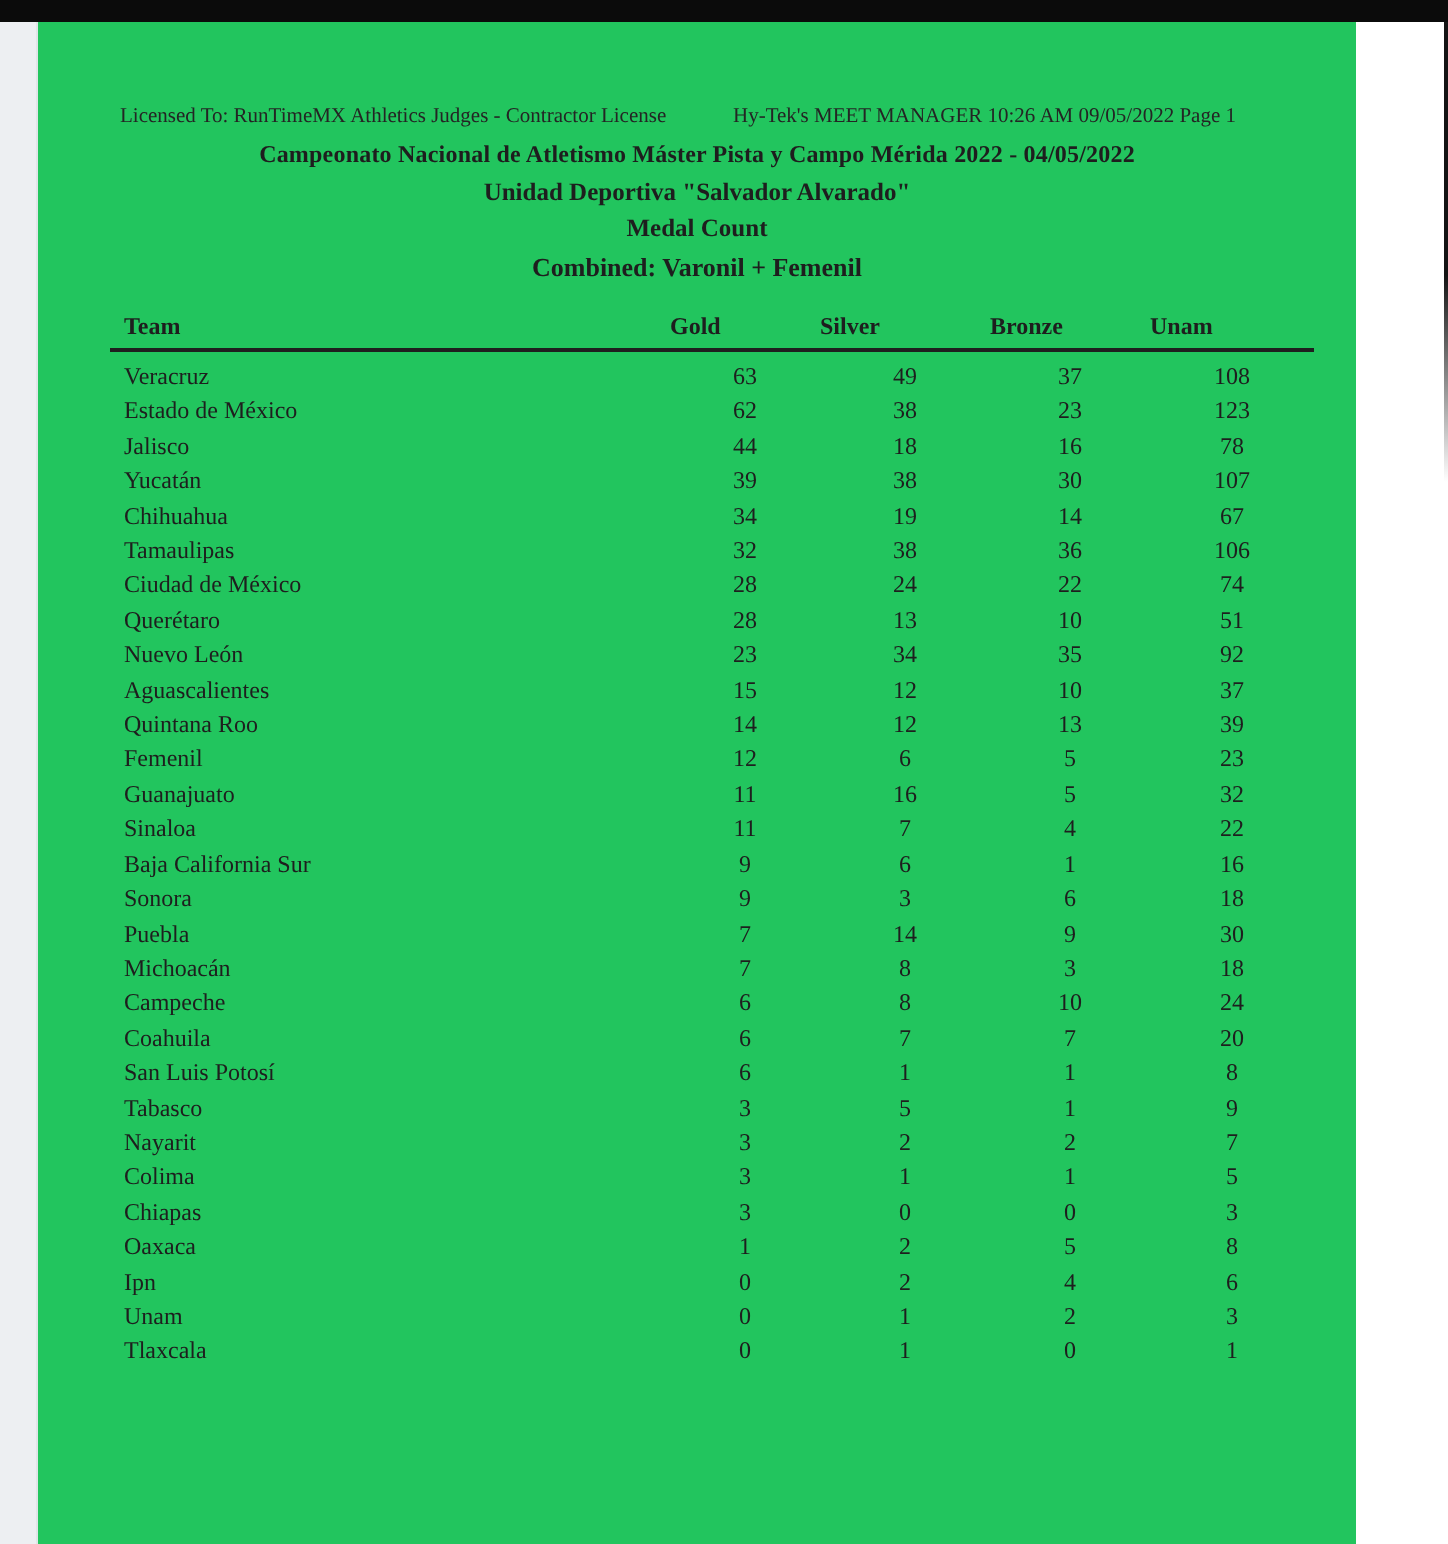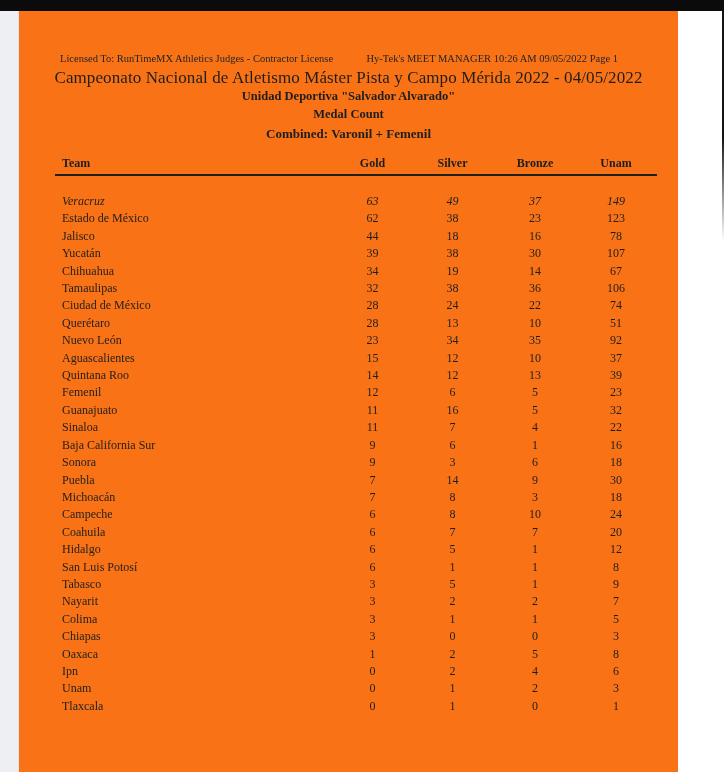--- a/index.html
+++ b/index.html
@@ -7,49 +7,49 @@
     width:724px;height:772px;position:relative;overflow:hidden;
     background:#ffffff;
     font-family:"Liberation Serif","DejaVu Serif",serif;
     color:#1e1e1e;
     -webkit-font-smoothing:antialiased;
   }
   .top-bar{position:absolute;top:0;left:0;width:724px;height:11px;background:#0b0b0b;}
   .left-strip{position:absolute;top:11px;left:0;width:18px;height:761px;background:#edeff2;border-right:1px solid #e1e4e8;}
   .right-edge{position:absolute;top:11px;right:0;width:2px;height:230px;
     background:linear-gradient(to bottom,#141414 55%,rgba(20,20,20,0) 100%);}
-  .page{position:absolute;top:11px;left:19px;width:659px;height:761px;background:#f97316;}
+  .page{position:absolute;top:11px;left:19px;width:659px;height:761px;background:#22c55e;}
 
   .license-row{
     display:flex;justify-content:space-between;align-items:flex-start;
     margin:42px 60px 0 41px;
     font-size:10.5px;line-height:12px;white-space:nowrap;color:#242424;
   }
-  .title{text-align:center;font-weight:normal;font-size:17px;line-height:15px;margin-top:5px;letter-spacing:.1px;}
+  .title{text-align:center;font-weight:bold;font-size:12px;line-height:15px;margin-top:5px;letter-spacing:.1px;}
   .sub{text-align:center;font-weight:bold;font-size:12.5px;line-height:14px;margin-top:4px;}
   .category{margin-top:6px;font-size:13px;}
 
   table{border-collapse:collapse;table-layout:fixed;width:602px;margin:16px 0 0 36px;}
   col.c-team{width:280px;}
   col.c-gold{width:75px;}
   col.c-silver{width:85px;}
   col.c-bronze{width:80px;}
   col.c-total{width:82px;}
   th{
     font-weight:bold;font-size:12px;line-height:13px;
-    text-align:center;padding:0 0 4px 0;
+    text-align:left;padding:0 0 4px 0;
     border-bottom:2px solid #1f1f1f;
   }
   th.team-h{text-align:left;padding-left:7px;}
   td{
     font-size:12px;height:17.4px;line-height:17.4px;
     text-align:center;padding:0;white-space:nowrap;overflow:hidden;
   }
   td.team-c{text-align:left;padding-left:7px;}
-  tbody tr:first-child td{padding-top:17px;font-style:italic;}
+  tbody tr:first-child td{padding-top:4px;}
 </style>
 </head>
 <body>
 
 <div class="top-bar"></div>
 <div class="left-strip"></div>
 <div class="right-edge"></div>
 
 <div class="page">
 
@@ -79,21 +79,21 @@
         <th>Bronze</th>
         <th>Unam</th>
       </tr>
     </thead>
     <tbody>
         <tr>
           <td class="team-c">Veracruz</td>
           <td>63</td>
           <td>49</td>
           <td>37</td>
-          <td>149</td>
+          <td>108</td>
         </tr>
         <tr>
           <td class="team-c">Estado de México</td>
           <td>62</td>
           <td>38</td>
           <td>23</td>
           <td>123</td>
         </tr>
         <tr>
           <td class="team-c">Jalisco</td>
@@ -215,27 +215,20 @@
           <td>24</td>
         </tr>
         <tr>
           <td class="team-c">Coahuila</td>
           <td>6</td>
           <td>7</td>
           <td>7</td>
           <td>20</td>
         </tr>
         <tr>
-          <td class="team-c">Hidalgo</td>
-          <td>6</td>
-          <td>5</td>
-          <td>1</td>
-          <td>12</td>
-        </tr>
-        <tr>
           <td class="team-c">San Luis Potosí</td>
           <td>6</td>
           <td>1</td>
           <td>1</td>
           <td>8</td>
         </tr>
         <tr>
           <td class="team-c">Tabasco</td>
           <td>3</td>
           <td>5</td>

